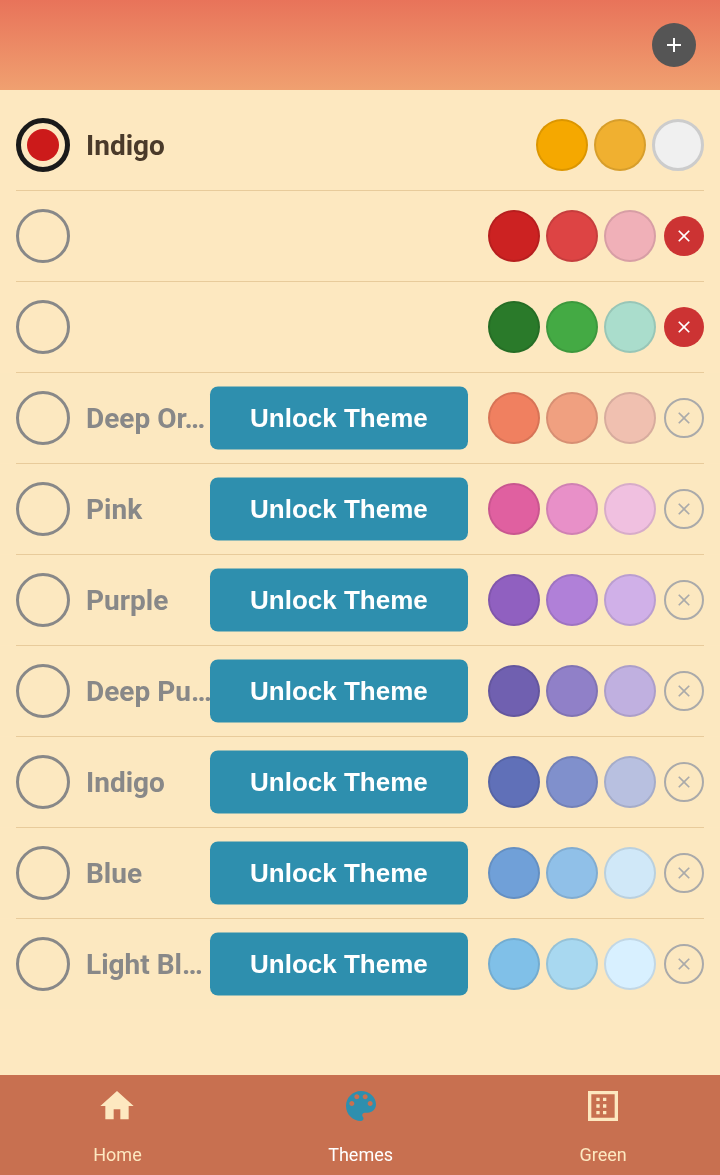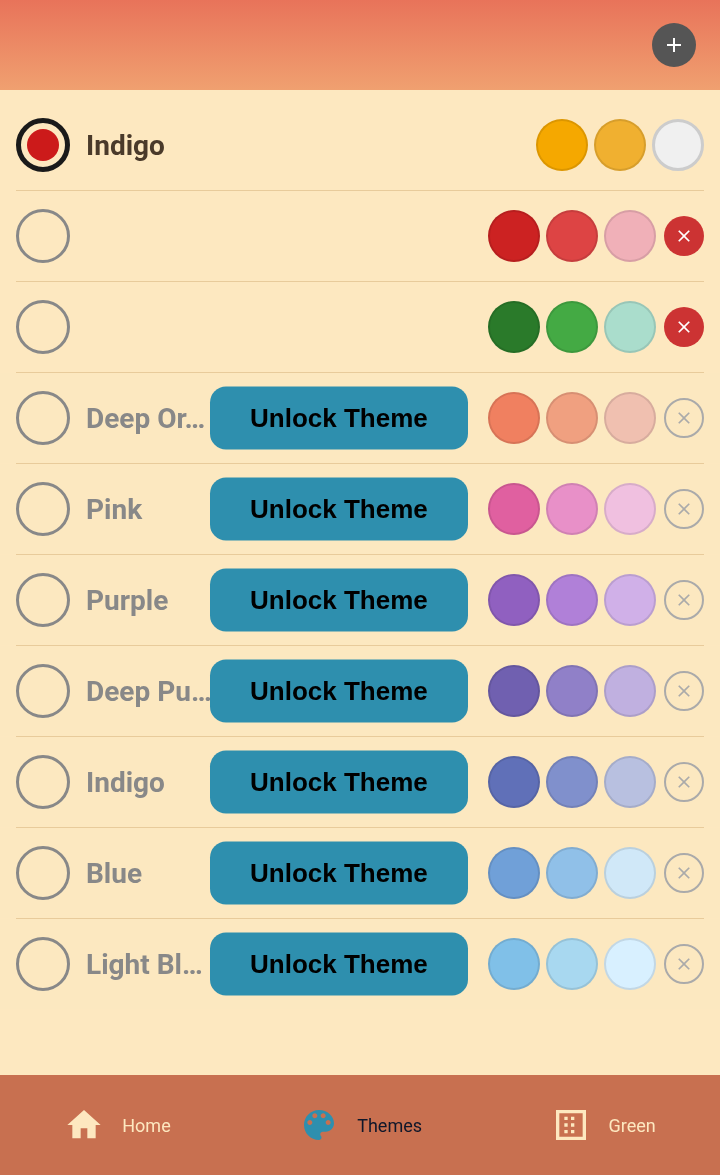--- a/index.html
+++ b/index.html
@@ -142,25 +142,25 @@
       fill: #aaa;
     }
 
     
     .unlock-btn {
       position: absolute;
       left: 210px;
       top: 50%;
       transform: translateY(-50%);
       background: #2e8fae;
-      color: #000000;
+      color: #ffffff;
       font-size: 26px;
       font-weight: bold;
       padding: 16px 40px;
-      border-radius: 16px;
+      border-radius: 8px;
       border: none;
       cursor: pointer;
       z-index: 10;
       white-space: nowrap;
     }
 
     
     .divider {
       height: 1px;
       background: rgba(200,160,100,0.4);
@@ -174,35 +174,36 @@
       left: 0;
       right: 0;
       height: 100px;
       background: #c87050;
       display: flex;
       align-items: center;
       justify-content: space-around;
     }
     .nav-item {
       display: flex;
+      flex-direction: column;
       align-items: center;
       gap: 18px;
       cursor: pointer;
       padding: 10px 20px;
     }
     .nav-icon {
       width: 40px;
       height: 40px;
     }
     .nav-label {
       font-size: 18px;
       color: #fde8c0;
     }
     .nav-label.active {
-      color: #0f172a;
+      color: #ffffff;
     }
     .nav-icon.active svg {
       fill: #2e8fae;
     }
     .nav-icon svg {
       fill: #fde8c0;
       width: 40px;
       height: 40px;
     }
   </style>

